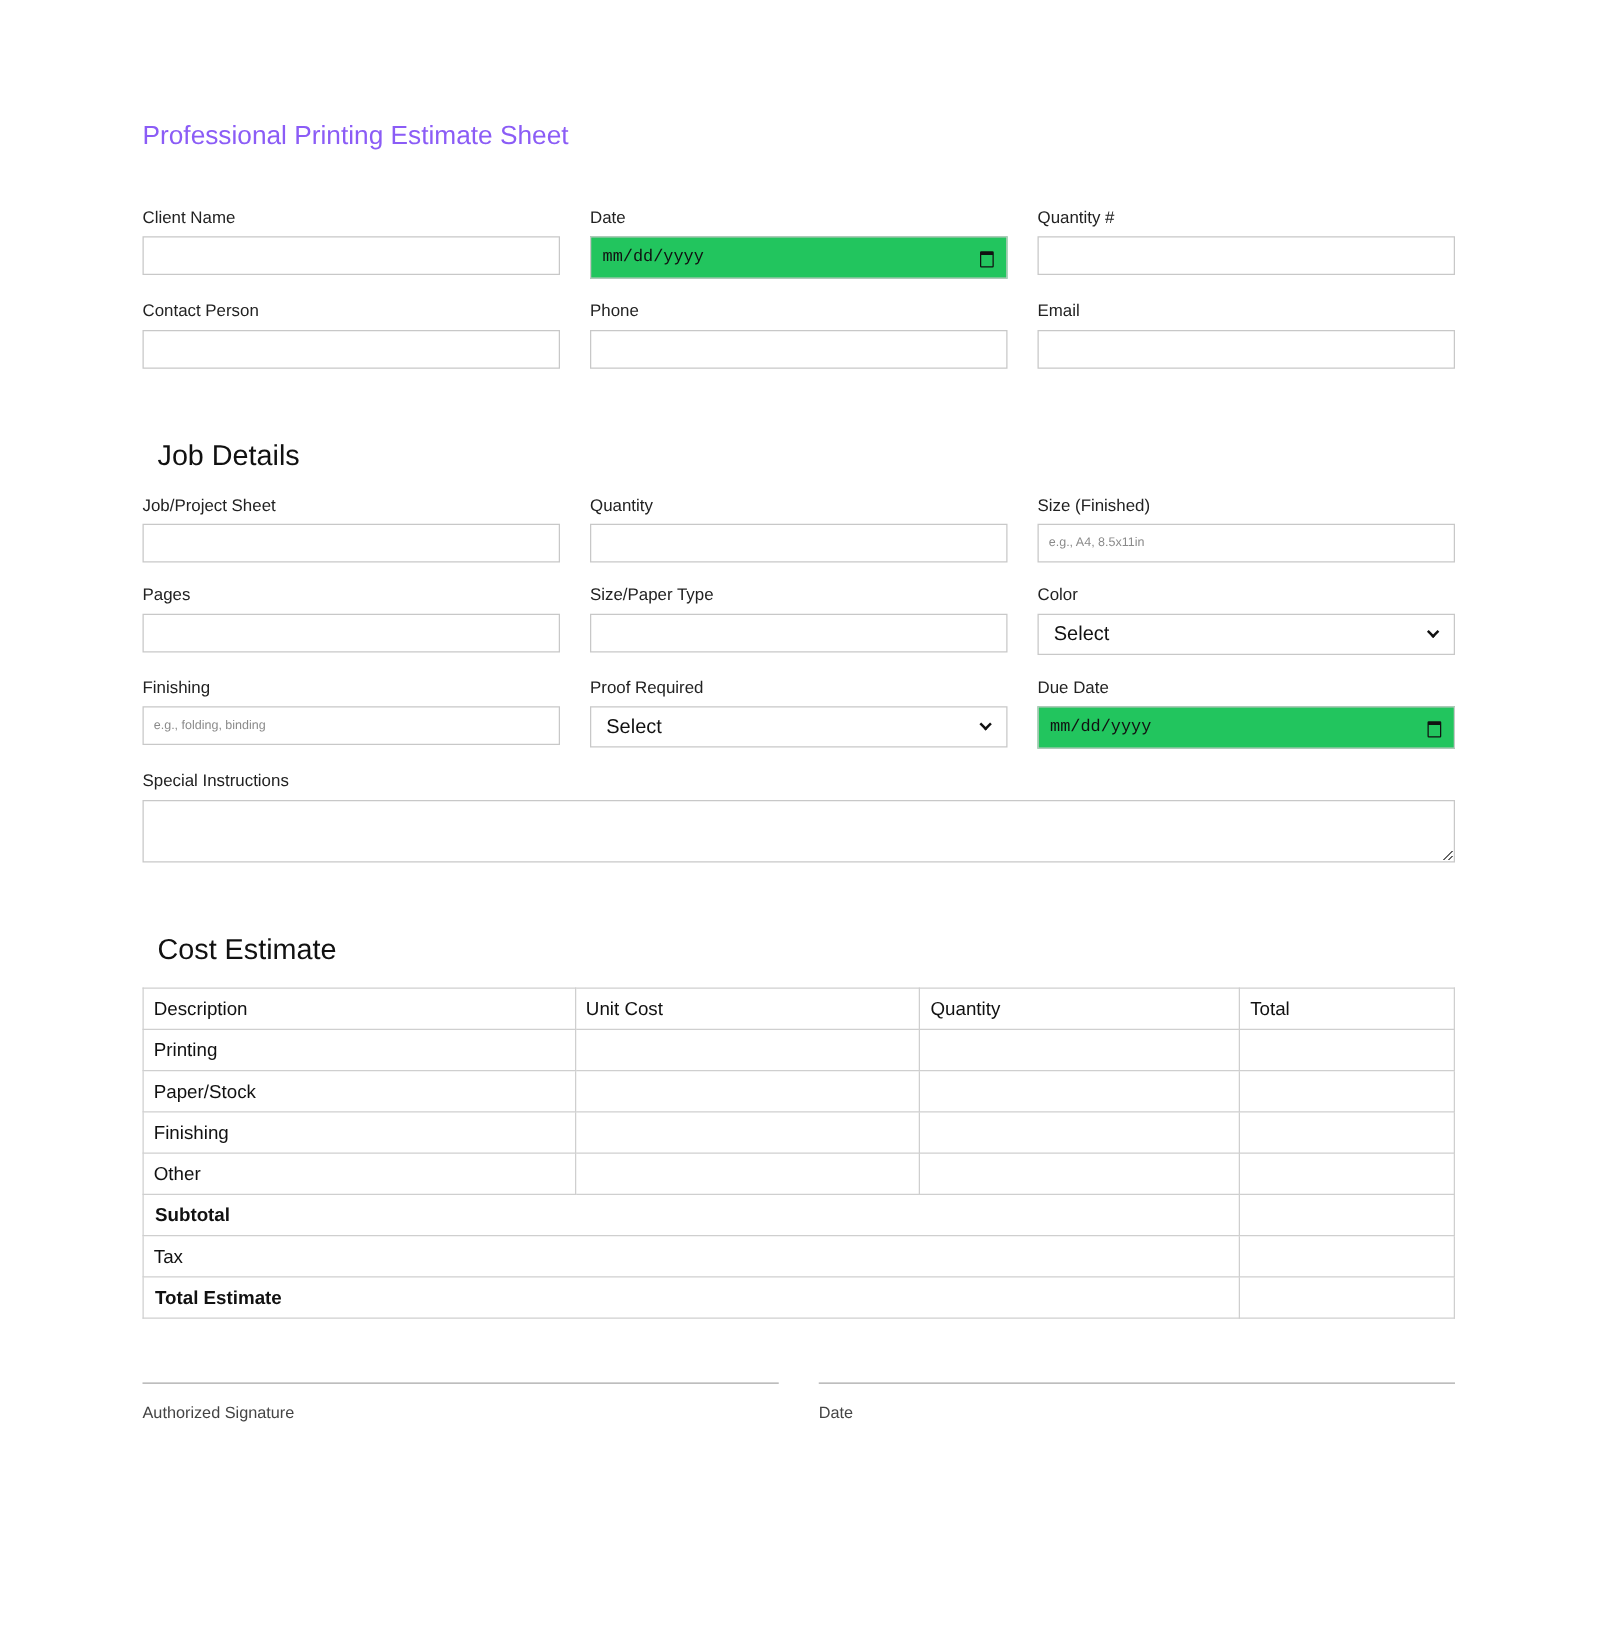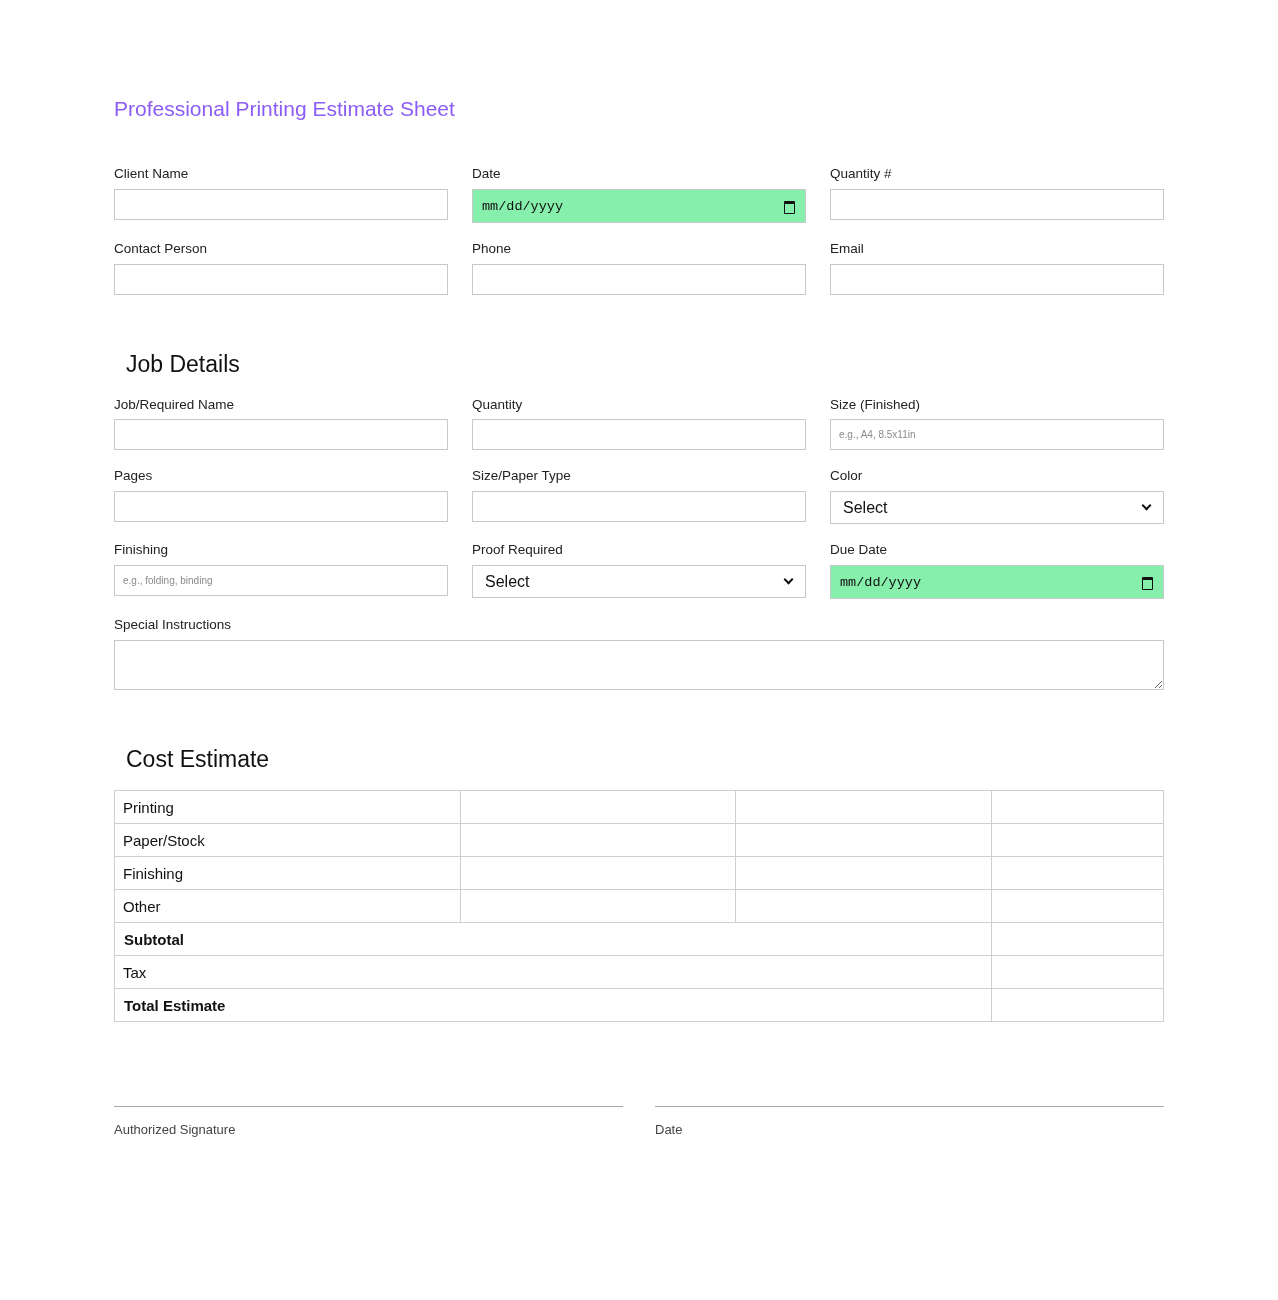--- a/index.html
+++ b/index.html
@@ -25,21 +25,21 @@
   }
   .input {
     position: absolute; left: 0; width: 334px; height: 31px;
     box-sizing: border-box; border: 1px solid #c8c8c8; background: #fff;
     font-family: "Liberation Sans", sans-serif; font-size: 10px; color: #111;
     padding: 0 8px; outline: none;
   }
   .input::placeholder { color: #8a8a8a; }
   .date-box {
     position: absolute; left: 0; width: 334px; height: 34px; box-sizing: border-box;
-    border: 1px solid #c8c8c8; background: #86efac; display: flex; align-items: center;
+    border: 1px solid #c8c8c8; background: #22c55e; display: flex; align-items: center;
     padding: 0 9px; cursor: text;
   }
   .date-text { font-family: "Liberation Mono", monospace; font-size: 13.5px; color: #111; flex: 1; }
   .cal-icon { width: 13px; height: 13px; position: relative; }
   .cal-icon::before {
     content: ""; position: absolute; left: 1px; top: 1px; width: 9px; height: 9px;
     border: 1.6px solid #111; border-top-width: 3px; border-radius: 1px;
   }
   .select-box {
     position: absolute; left: 0; width: 334px; height: 33px; box-sizing: border-box;
@@ -103,21 +103,21 @@
     <input class="input" style="top: 23px;" type="text" value="">
   </div>
   <div class="field" style="left:716px; top:241px;">
     <label>Email</label>
     <input class="input" style="top: 23px;" type="text" value="">
   </div>
 
   <h2 style="top:339px;">Job Details</h2>
 
   <div class="field" style="left:0; top:397px;">
-    <label>Job/Required Name</label>
+    <label>Job/Project Sheet</label>
     <input class="input" style="top: 22px;" type="text" value="">
   </div>
   <div class="field" style="left:358px; top:397px;">
     <label>Quantity</label>
     <input class="input" style="top: 22px;" type="text" value="">
   </div>
   <div class="field" style="left:716px; top:397px;">
     <label>Size (Finished)</label>
     <input class="input" style="top: 22px;" type="text" placeholder="e.g., A4, 8.5x11in">
   </div>
@@ -165,20 +165,26 @@
   <h2 style="top:734px;">Cost Estimate</h2>
 
   <table class="cost">
     <colgroup>
       <col style="width:346px">
         <col style="width:276px">
         <col style="width:256px">
         <col style="width:172px">
     </colgroup>
     <tbody>
+        <tr>
+      <th>Description</th>
+      <th>Unit Cost</th>
+      <th>Quantity</th>
+      <th>Total</th>
+    </tr>
     <tr>
       <td>Printing</td>
       <td></td>
       <td></td>
       <td></td>
     </tr>
     <tr>
       <td>Paper/Stock</td>
       <td></td>
       <td></td>

